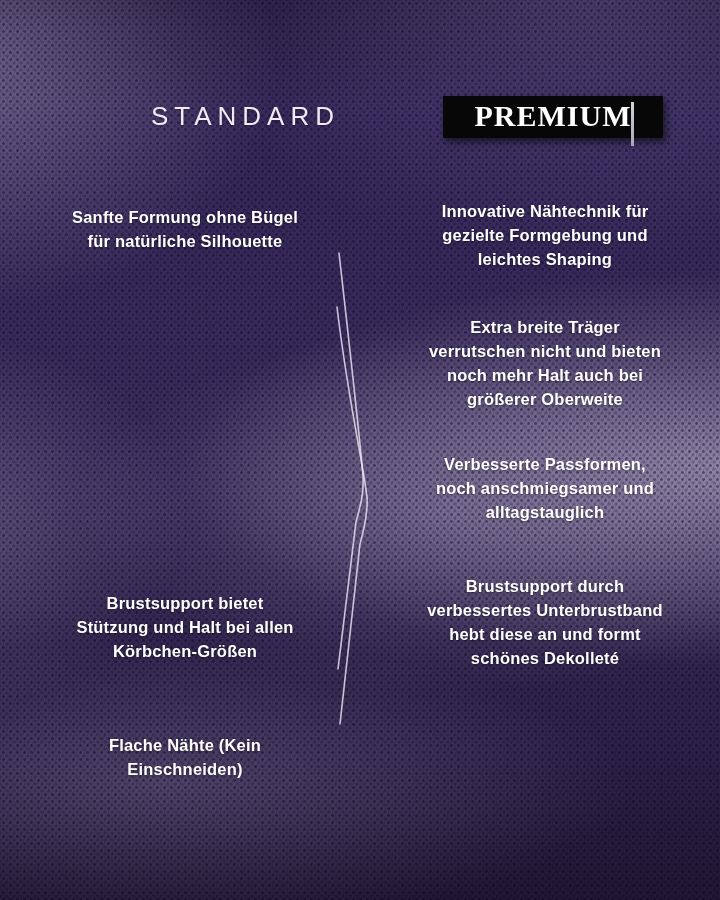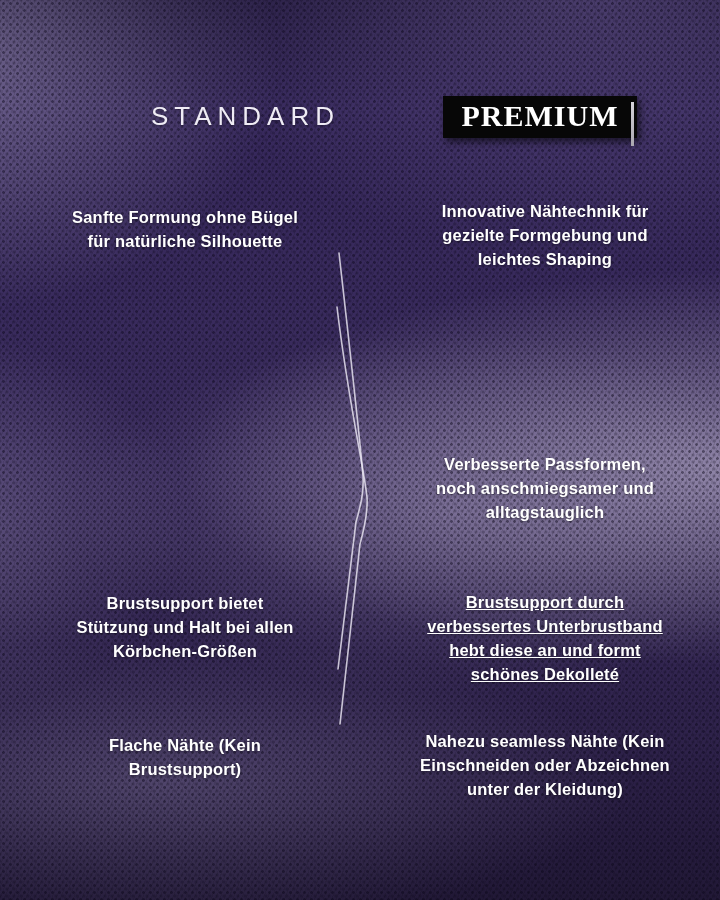--- a/index.html
+++ b/index.html
@@ -42,36 +42,36 @@
     line-height:24px;
     white-space:pre-line;
     letter-spacing:0.2px;
     text-shadow:0 1px 3px rgba(0,0,0,0.45);
   }
   .col-left{left:15px;width:340px;}
   .col-right{left:380px;width:330px;}
   .pos-l1{top:205px;} .pos-r1{top:199px;}
   .pos-l2{top:327px;} .pos-r2{top:315px;}
   .pos-l3{top:465px;} .pos-r3{top:452px;}
-  .pos-l4{top:591px;} .pos-r4{top:590px;text-decoration:underline;}
+  .pos-l4{top:591px;} .pos-r4{top:574px;}
   .pos-l5{top:733px;} .pos-r5{top:729px;}
   .standard-heading{
     position:absolute;
     left:30px;top:101px;width:310px;
     text-align:right;
     color:#efecf5;
     font-size:26px;
     font-weight:400;
     letter-spacing:6px;
     text-shadow:0 1px 3px rgba(0,0,0,0.35);
   }
   .premium-box{
     position:absolute;
     left:443px;top:96px;
-    width:194px;height:42px;
+    width:220px;height:42px;
     background:#070707;
     display:flex;align-items:center;justify-content:center;
     box-shadow:3px 4px 7px rgba(0,0,0,0.55);
   }
   .premium-box .label{
     font-family:"Liberation Serif","DejaVu Serif",serif;
     font-weight:700;
     font-size:30px;
     letter-spacing:1px;
     color:#ffffff;
@@ -102,32 +102,33 @@
     <span class="label">PREMIUM</span>
     <span class="premium-bar"></span>
   </div>
 
   <div class="cell col-left pos-l1">Sanfte Formung ohne Bügel
 für natürliche Silhouette</div>
   <div class="cell col-right pos-r1">Innovative Nähtechnik für
 gezielte Formgebung und
 leichtes Shaping</div>
 
+  <div class="cell col-right pos-r2">Extra breite Träger
+verrutschen nicht und bieten
+noch mehr Halt auch bei
+größerer Oberweite</div>
 
   <div class="cell col-right pos-r3">Verbesserte Passformen,
 noch anschmiegsamer und
 alltagstauglich</div>
 
   <div class="cell col-left pos-l4">Brustsupport bietet
 Stützung und Halt bei allen
 Körbchen-Größen</div>
   <div class="cell col-right pos-r4">Brustsupport durch
 verbessertes Unterbrustband
 hebt diese an und formt
 schönes Dekolleté</div>
 
   <div class="cell col-left pos-l5">Flache Nähte (Kein
-Brustsupport)</div>
-  <div class="cell col-right pos-r5">Nahezu seamless Nähte (Kein
-Einschneiden oder Abzeichnen
-unter der Kleidung)</div>
+Einschneiden)</div>
 
 </div>
 
 </body></html>

